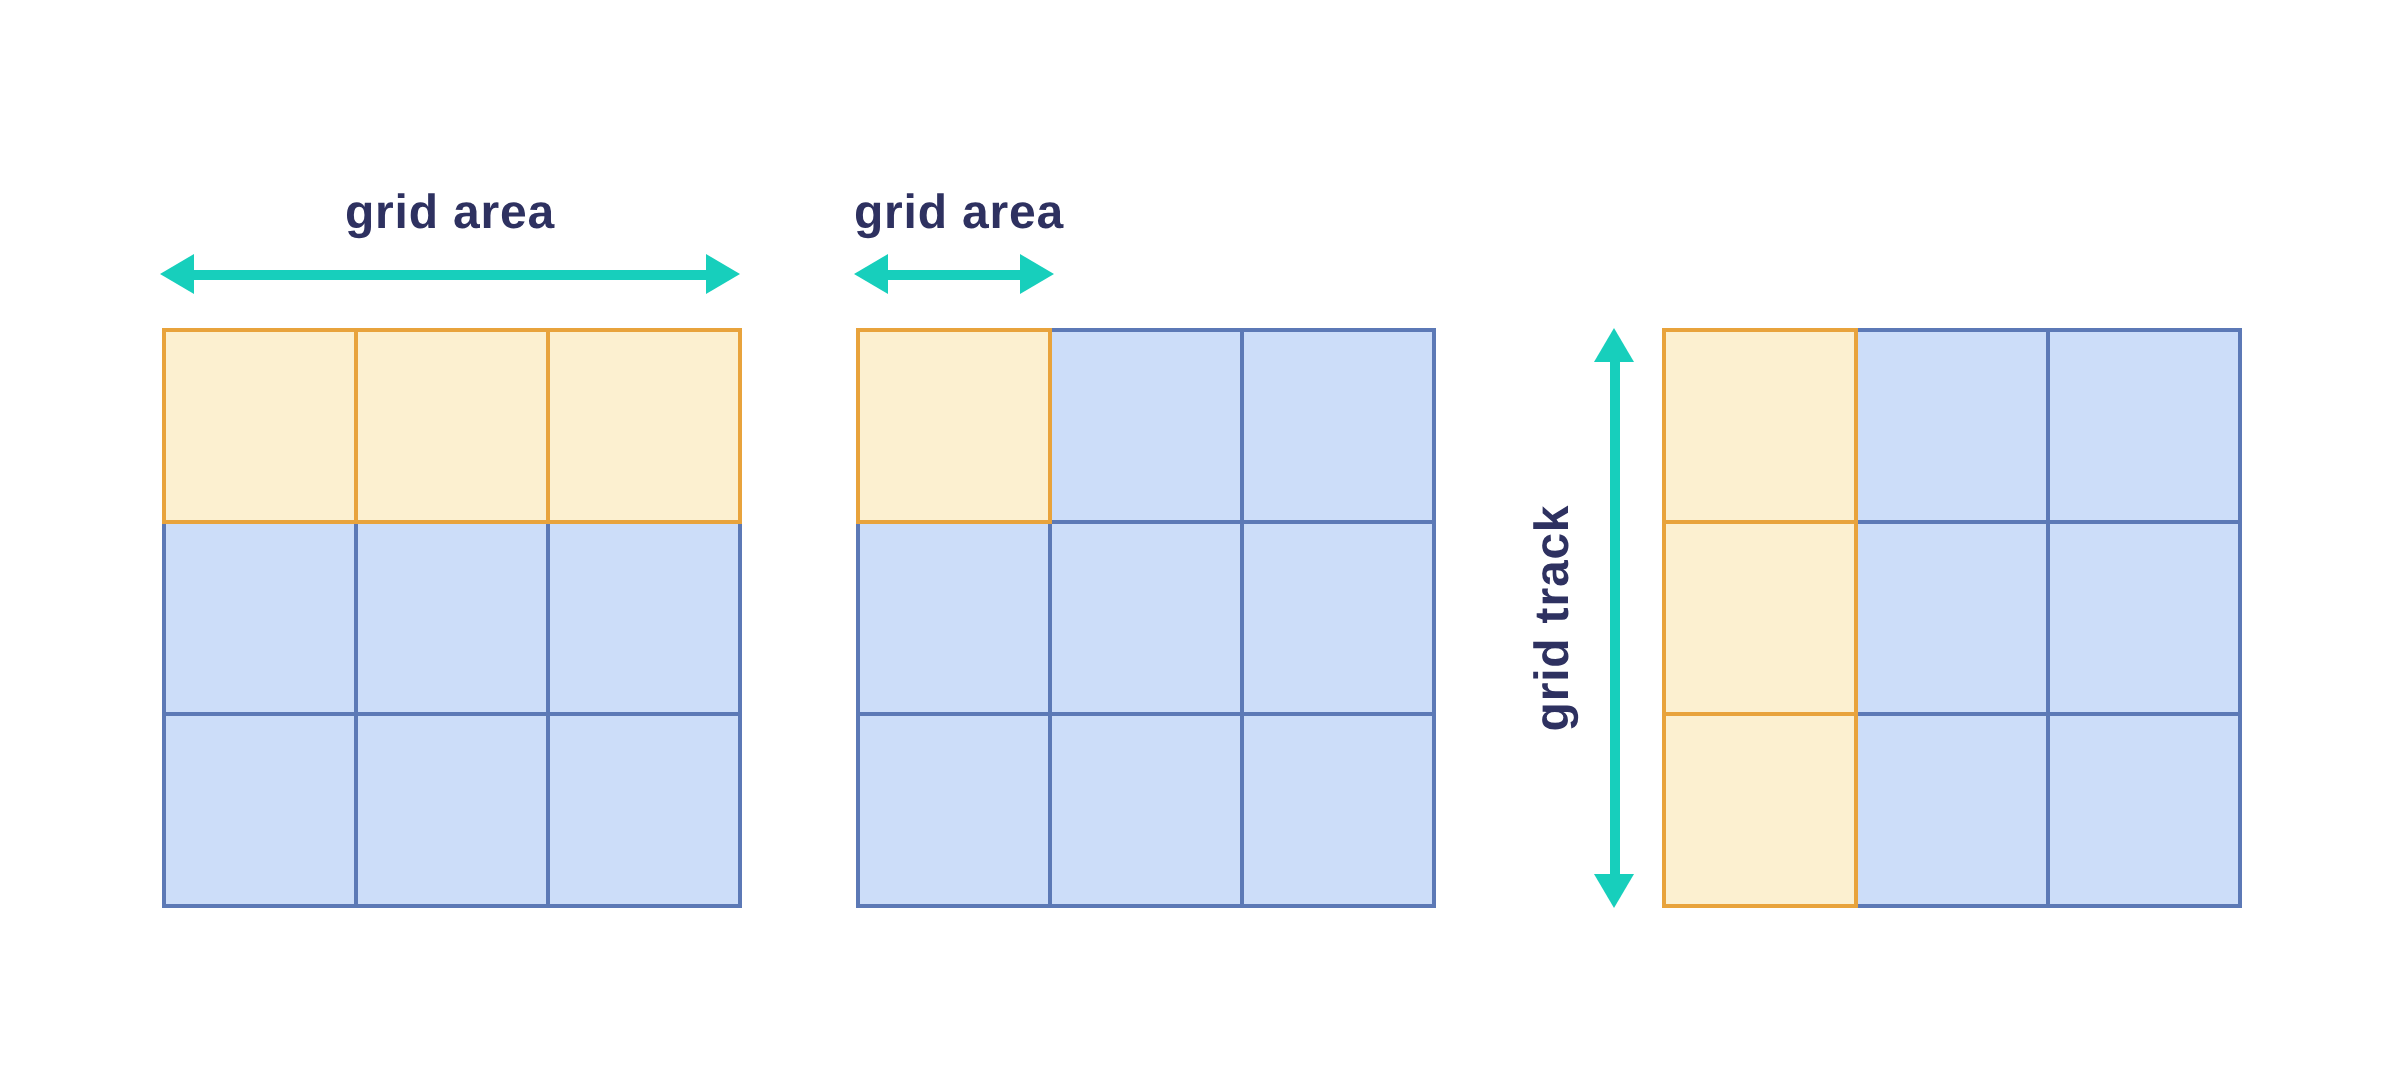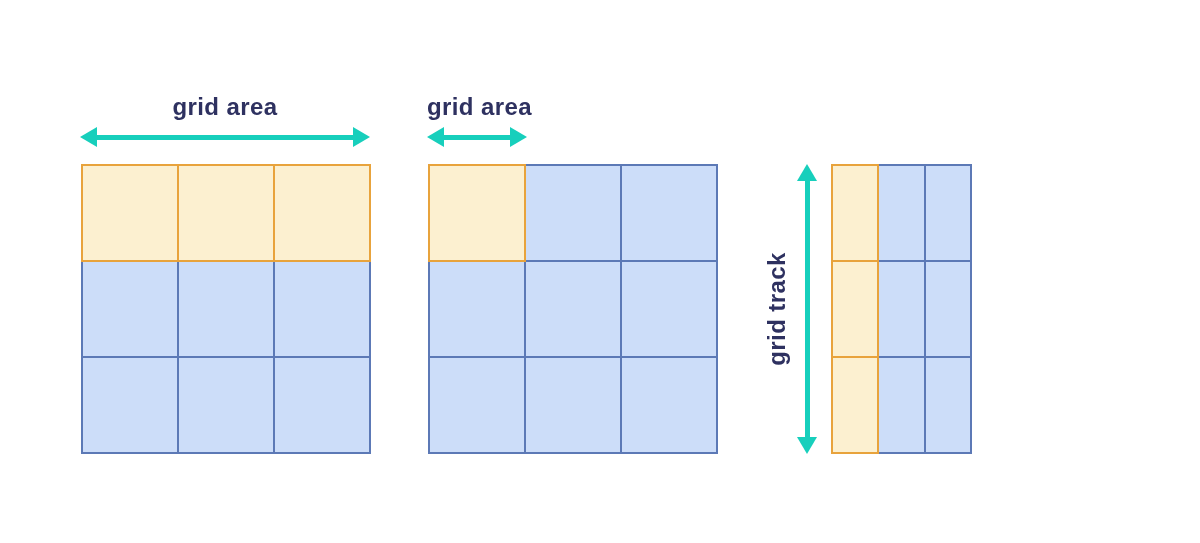--- a/index.html
+++ b/index.html
@@ -3,21 +3,21 @@
 <meta charset="utf-8">
 <style>
   html, body {
     margin: 0;
     padding: 0;
     background: #ffffff;
     font-family: "Liberation Sans", sans-serif;
   }
   .canvas {
     position: relative;
-    width: 972px;
+    width: 1200px;
     height: 543px;
     background: #ffffff;
     overflow: hidden;
   }
 
   
   .fig-label {
     position: absolute;
     height: 30px;
     line-height: 30px;

